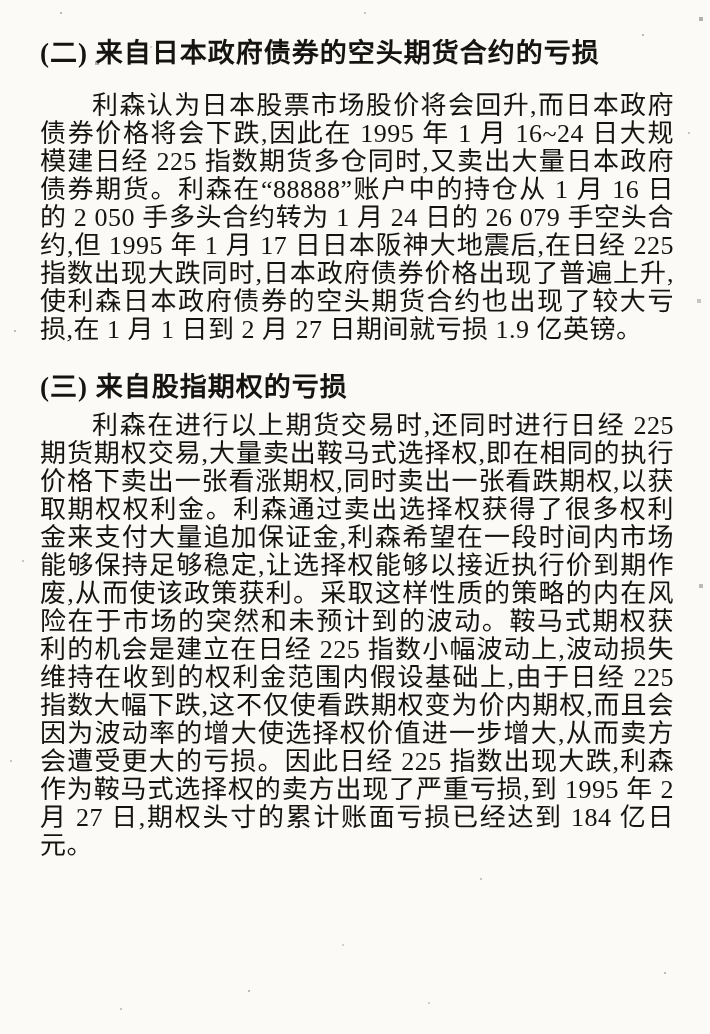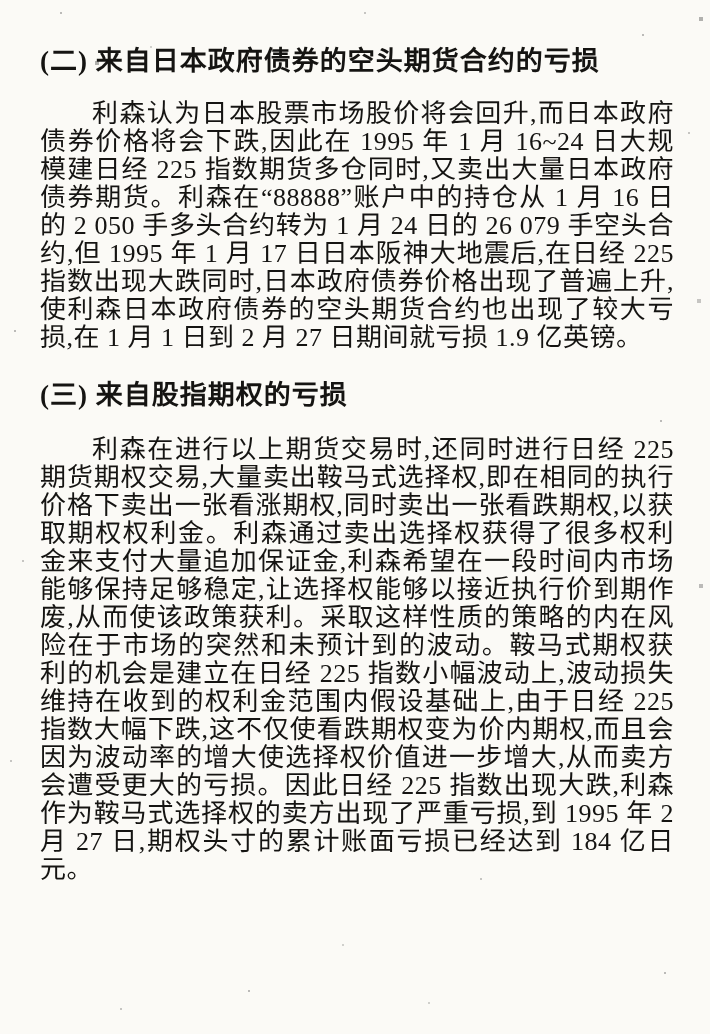--- a/index.html
+++ b/index.html
@@ -19,26 +19,26 @@
     inset:0;
     padding:26px 36px 20px 40px;
   }
   .section-heading{
     font-size:27px;
     font-weight:700;
     letter-spacing:1px;
     line-height:34px;
   }
   .section-heading.first{
-    margin-top:18px;
+    margin-top:10px;
     margin-bottom:22px;
   }
   .section-heading.second{
     margin-top:26px;
-    margin-bottom:24px;
+    margin-bottom:8px;
   }
   .body-paragraph{
     font-size:26px;
     line-height:28px;
     text-align:justify;
     text-justify:inter-ideograph;
     text-indent:2em;
     letter-spacing:0.5px;
   }
   

